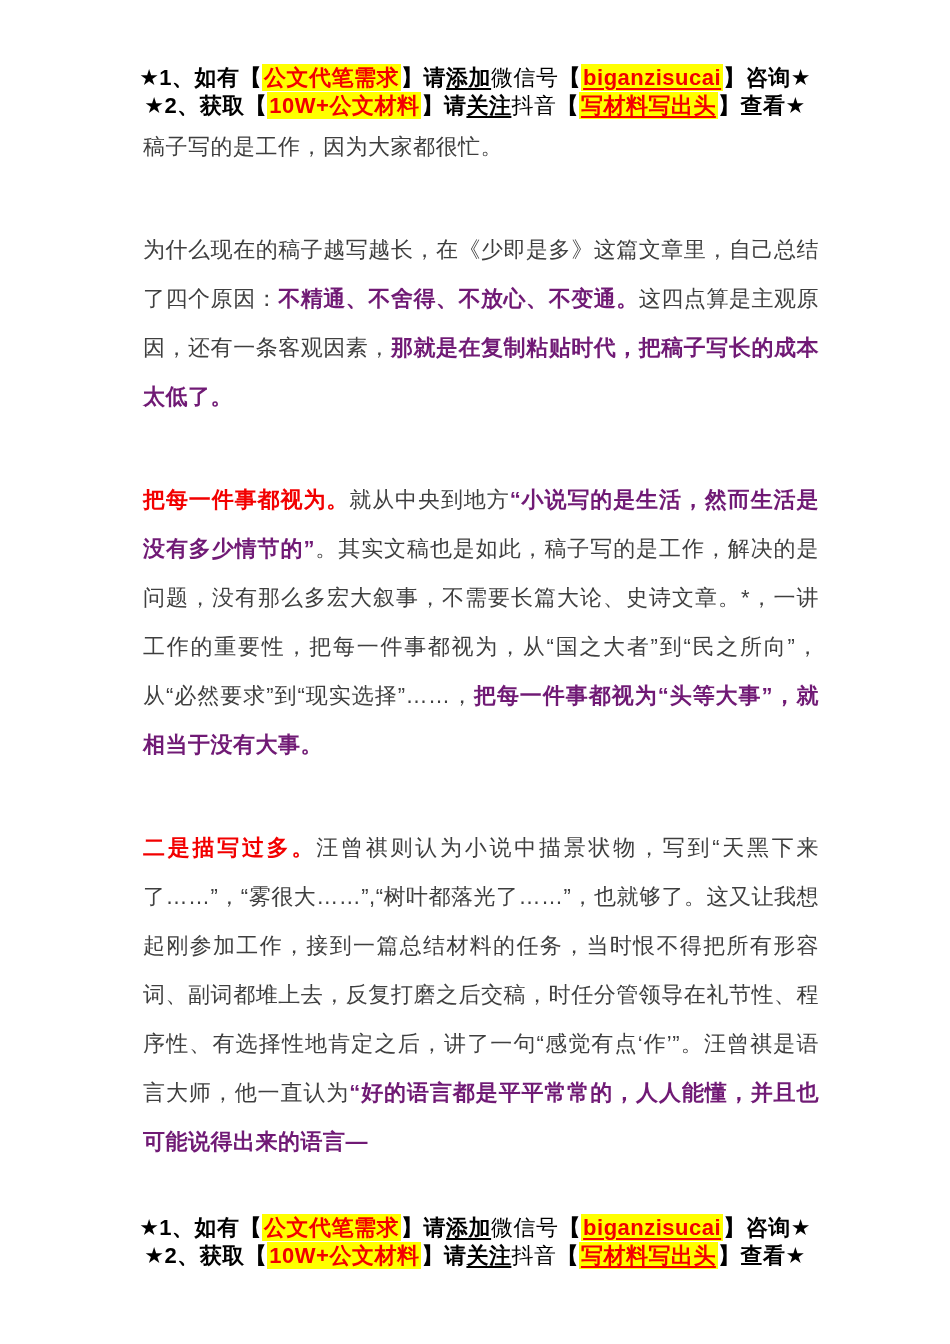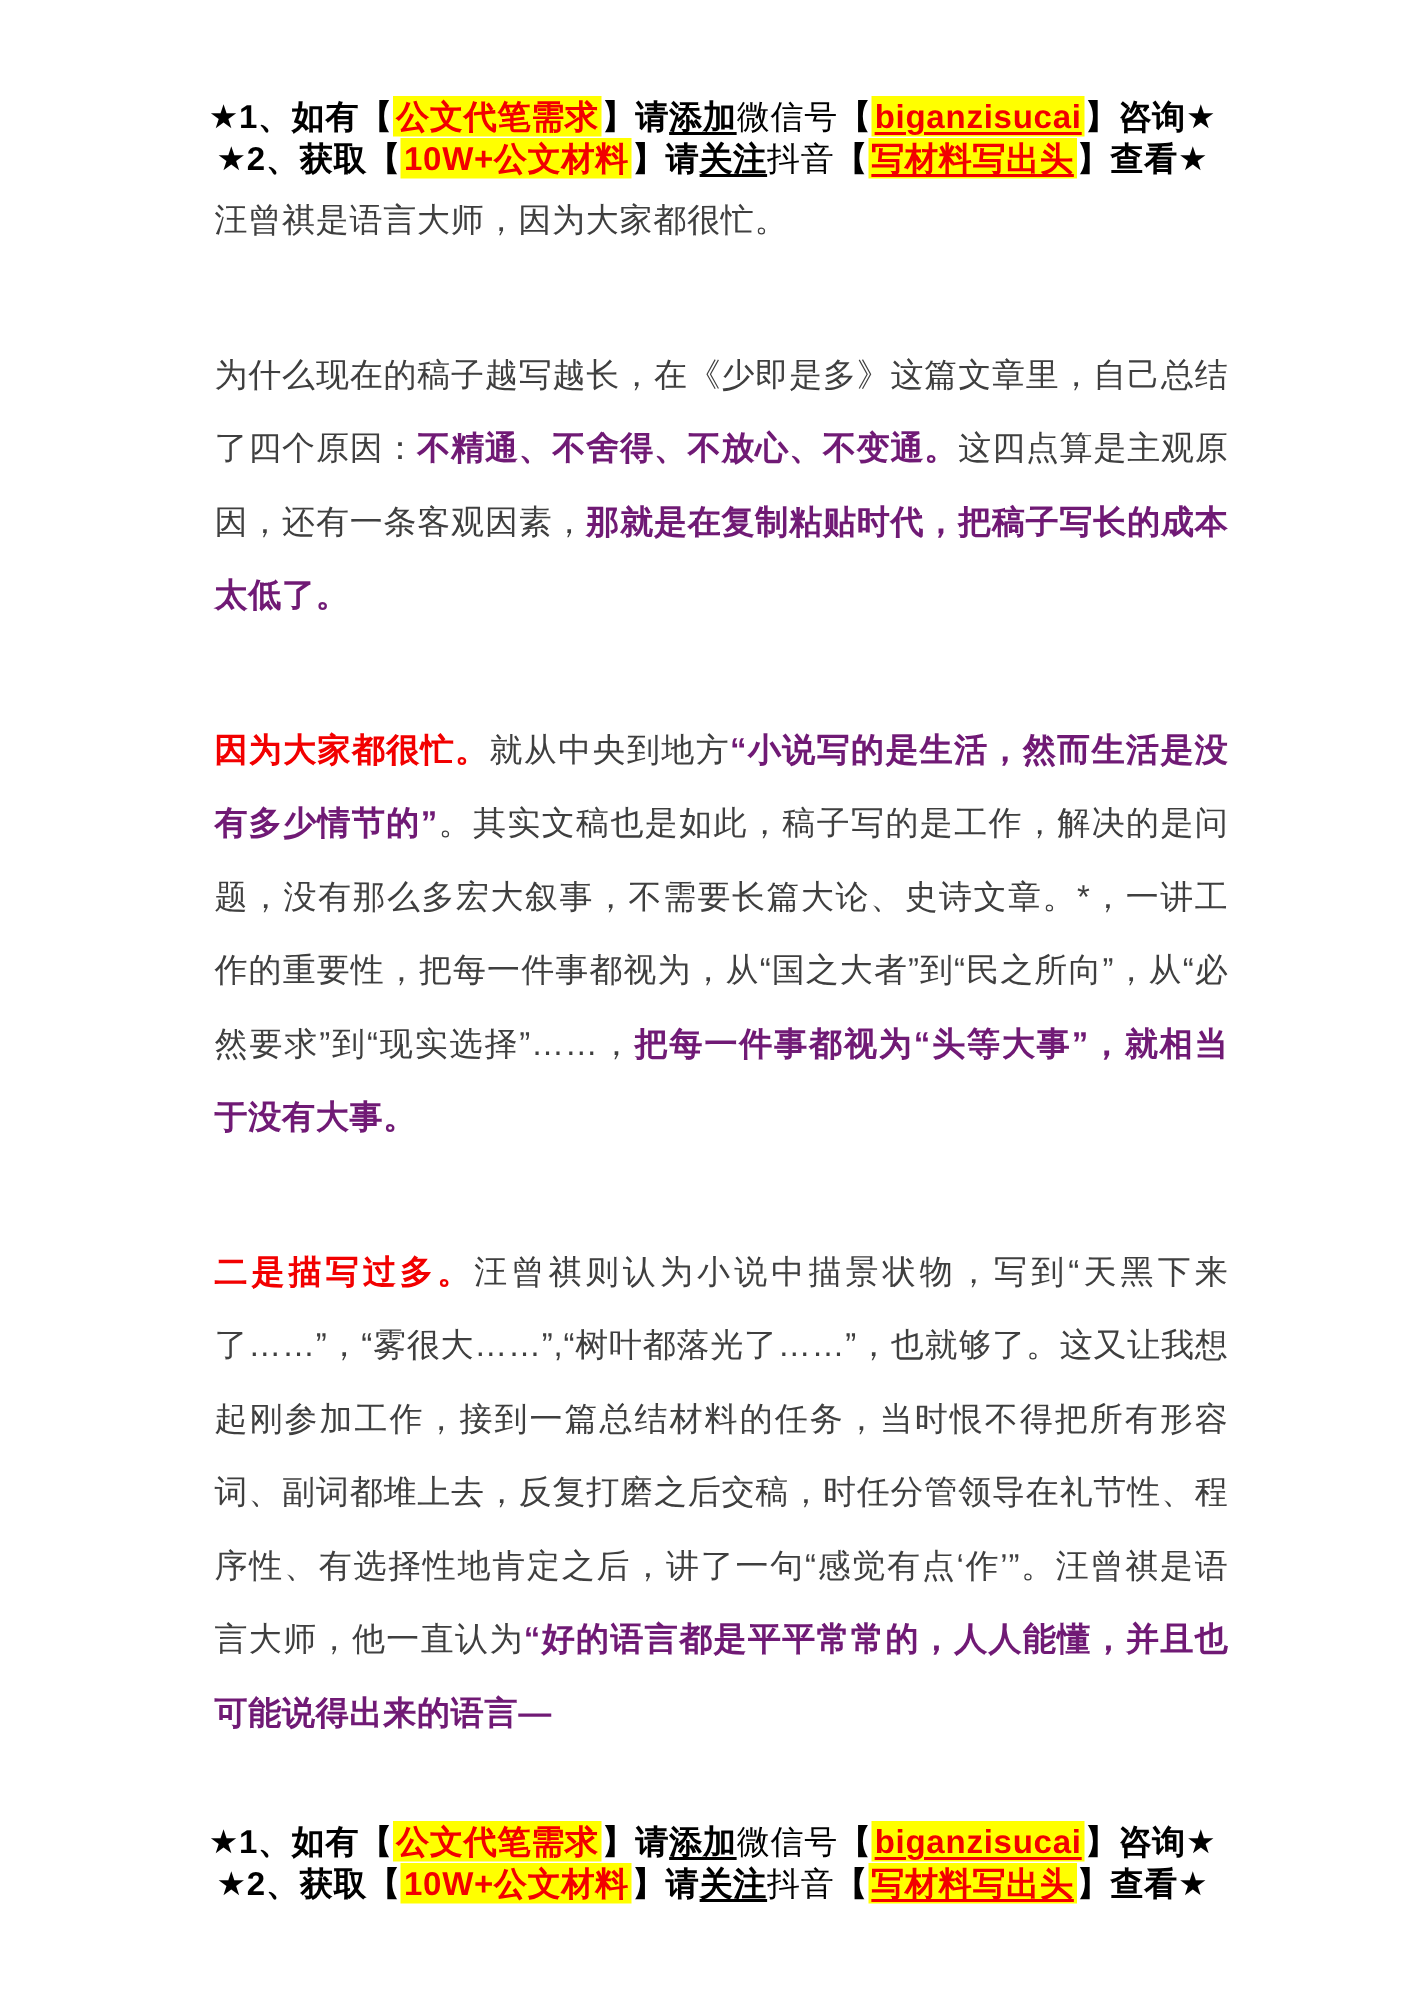--- a/index.html
+++ b/index.html
@@ -76,22 +76,22 @@
 </style>
 </head>
 <body>
 
 <div class="page">
   <div class="banner banner-top">
       <div class="banner-line"><span class="seg-b">★1、如有【</span><span class="seg-hl">公文代笔需求</span><span class="seg-b">】请</span><span class="seg-bu">添加</span><span class="seg-n">微信号</span><span class="seg-b">【</span><span class="seg-hlu">biganzisucai</span><span class="seg-b">】咨询★</span></div>
       <div class="banner-line"><span class="seg-b">★2、获取【</span><span class="seg-hl">10W+公文材料</span><span class="seg-b">】请</span><span class="seg-bu">关注</span><span class="seg-n">抖音</span><span class="seg-b">【</span><span class="seg-hlu">写材料写出头</span><span class="seg-b">】查看★</span></div>
     </div>
   <div class="article">
-      <div class="para"><span class="run-normal">汪曾祺是语言大师，因为大家都很忙。</span></div>
+      <div class="para"><span class="run-normal">稿子写的是工作，因为大家都很忙。</span></div>
       <div class="para"><span class="run-normal">为什么现在的稿子越写越长，在《少即是多》这篇文章里，自己总结了四个原因：</span><span class="run-bold">不精通、不舍得、不放心、不变通。</span><span class="run-normal">这四点算是主观原因，还有一条客观因素，</span><span class="run-bold">那就是在复制粘贴时代，把稿子写长的成本太低了。</span></div>
-      <div class="para"><span class="run-redbold">因为大家都很忙。</span><span class="run-normal">就从中央到地方</span><span class="run-bold">“小说写的是生活，然而生活是没有多少情节的”</span><span class="run-normal">。其实文稿也是如此，稿子写的是工作，解决的是问题，没有那么多宏大叙事，不需要长篇大论、史诗文章。*，一讲工作的重要性，把每一件事都视为，从“国之大者”到“民之所向”，从“必然要求”到“现实选择”……，</span><span class="run-bold">把每一件事都视为“头等大事”，就相当于没有大事。</span></div>
+      <div class="para"><span class="run-redbold">把每一件事都视为。</span><span class="run-normal">就从中央到地方</span><span class="run-bold">“小说写的是生活，然而生活是没有多少情节的”</span><span class="run-normal">。其实文稿也是如此，稿子写的是工作，解决的是问题，没有那么多宏大叙事，不需要长篇大论、史诗文章。*，一讲工作的重要性，把每一件事都视为，从“国之大者”到“民之所向”，从“必然要求”到“现实选择”……，</span><span class="run-bold">把每一件事都视为“头等大事”，就相当于没有大事。</span></div>
       <div class="para"><span class="run-redbold">二是描写过多。</span><span class="run-normal">汪曾祺则认为小说中描景状物，写到“天黑下来了……”，“雾很大……”,“树叶都落光了……”，也就够了。这又让我想起刚参加工作，接到一篇总结材料的任务，当时恨不得把所有形容词、副词都堆上去，反复打磨之后交稿，时任分管领导在礼节性、程序性、有选择性地肯定之后，讲了一句“感觉有点‘作’”。汪曾祺是语言大师，他一直认为</span><span class="run-bold">“好的语言都是平平常常的，人人能懂，并且也可能说得出来的语言—</span></div>
     </div>
   <div class="banner banner-bottom">
       <div class="banner-line"><span class="seg-b">★1、如有【</span><span class="seg-hl">公文代笔需求</span><span class="seg-b">】请</span><span class="seg-bu">添加</span><span class="seg-n">微信号</span><span class="seg-b">【</span><span class="seg-hlu">biganzisucai</span><span class="seg-b">】咨询★</span></div>
       <div class="banner-line"><span class="seg-b">★2、获取【</span><span class="seg-hl">10W+公文材料</span><span class="seg-b">】请</span><span class="seg-bu">关注</span><span class="seg-n">抖音</span><span class="seg-b">【</span><span class="seg-hlu">写材料写出头</span><span class="seg-b">】查看★</span></div>
     </div>
 </div>
 
 </body></html>

